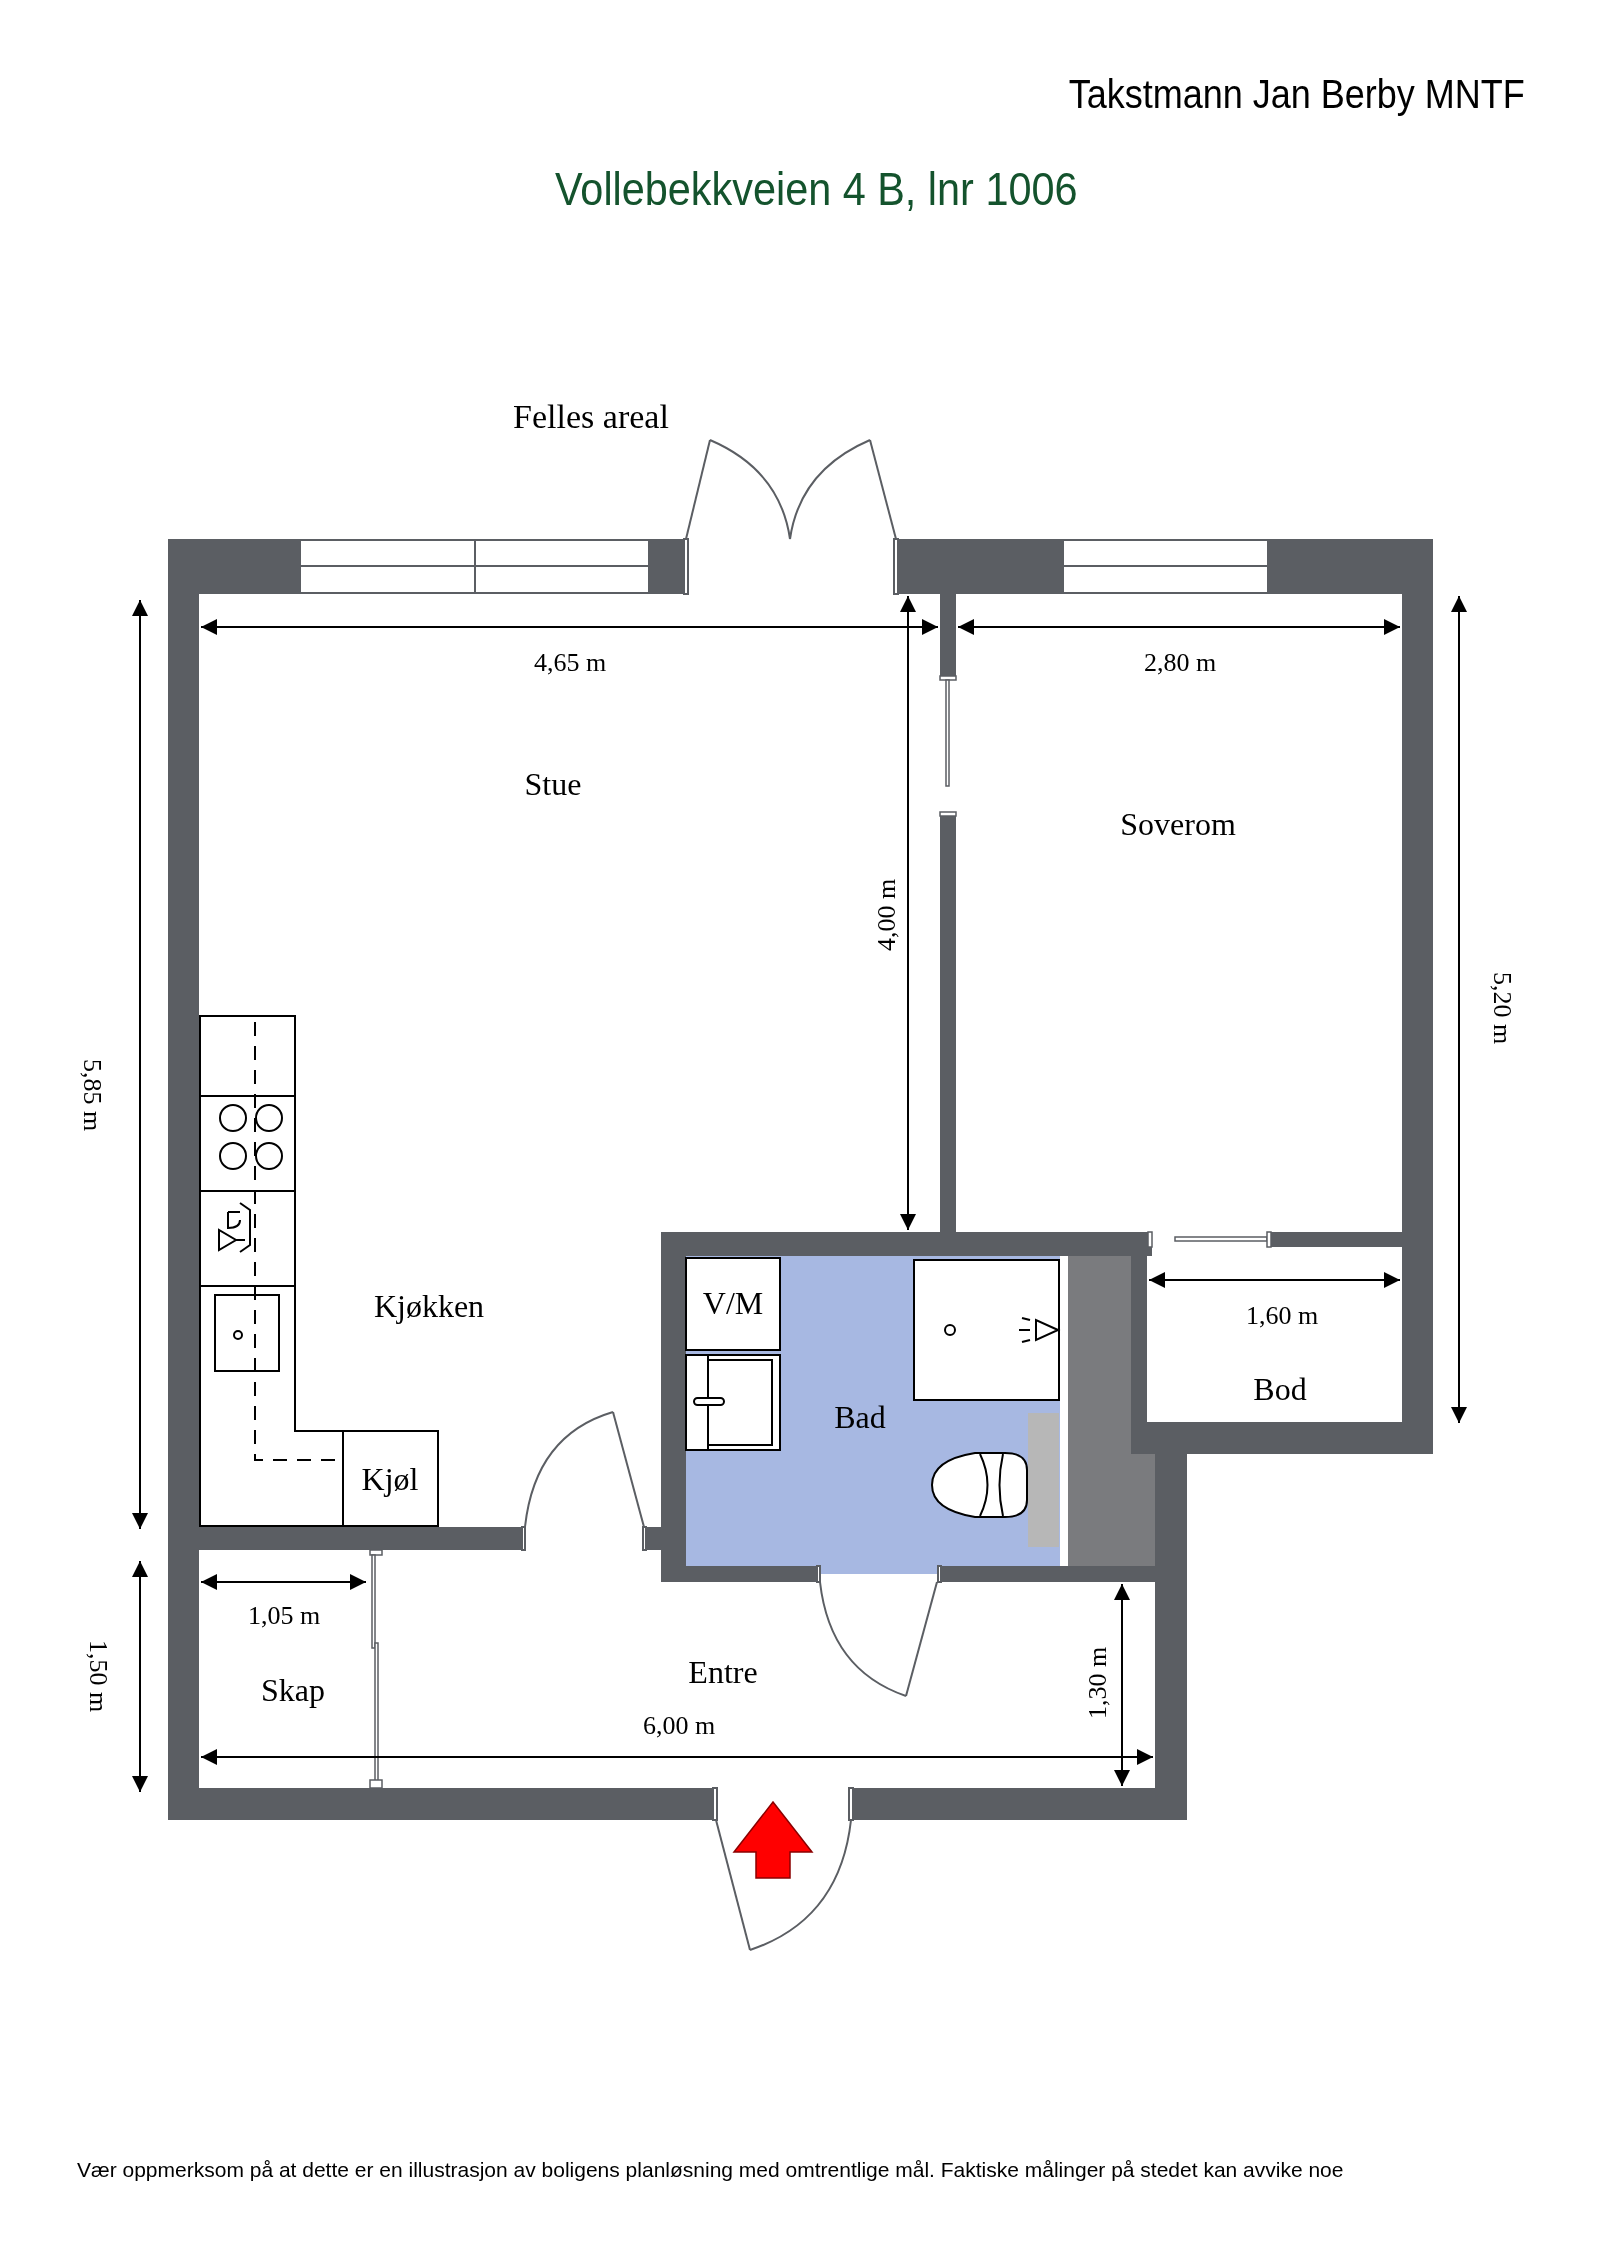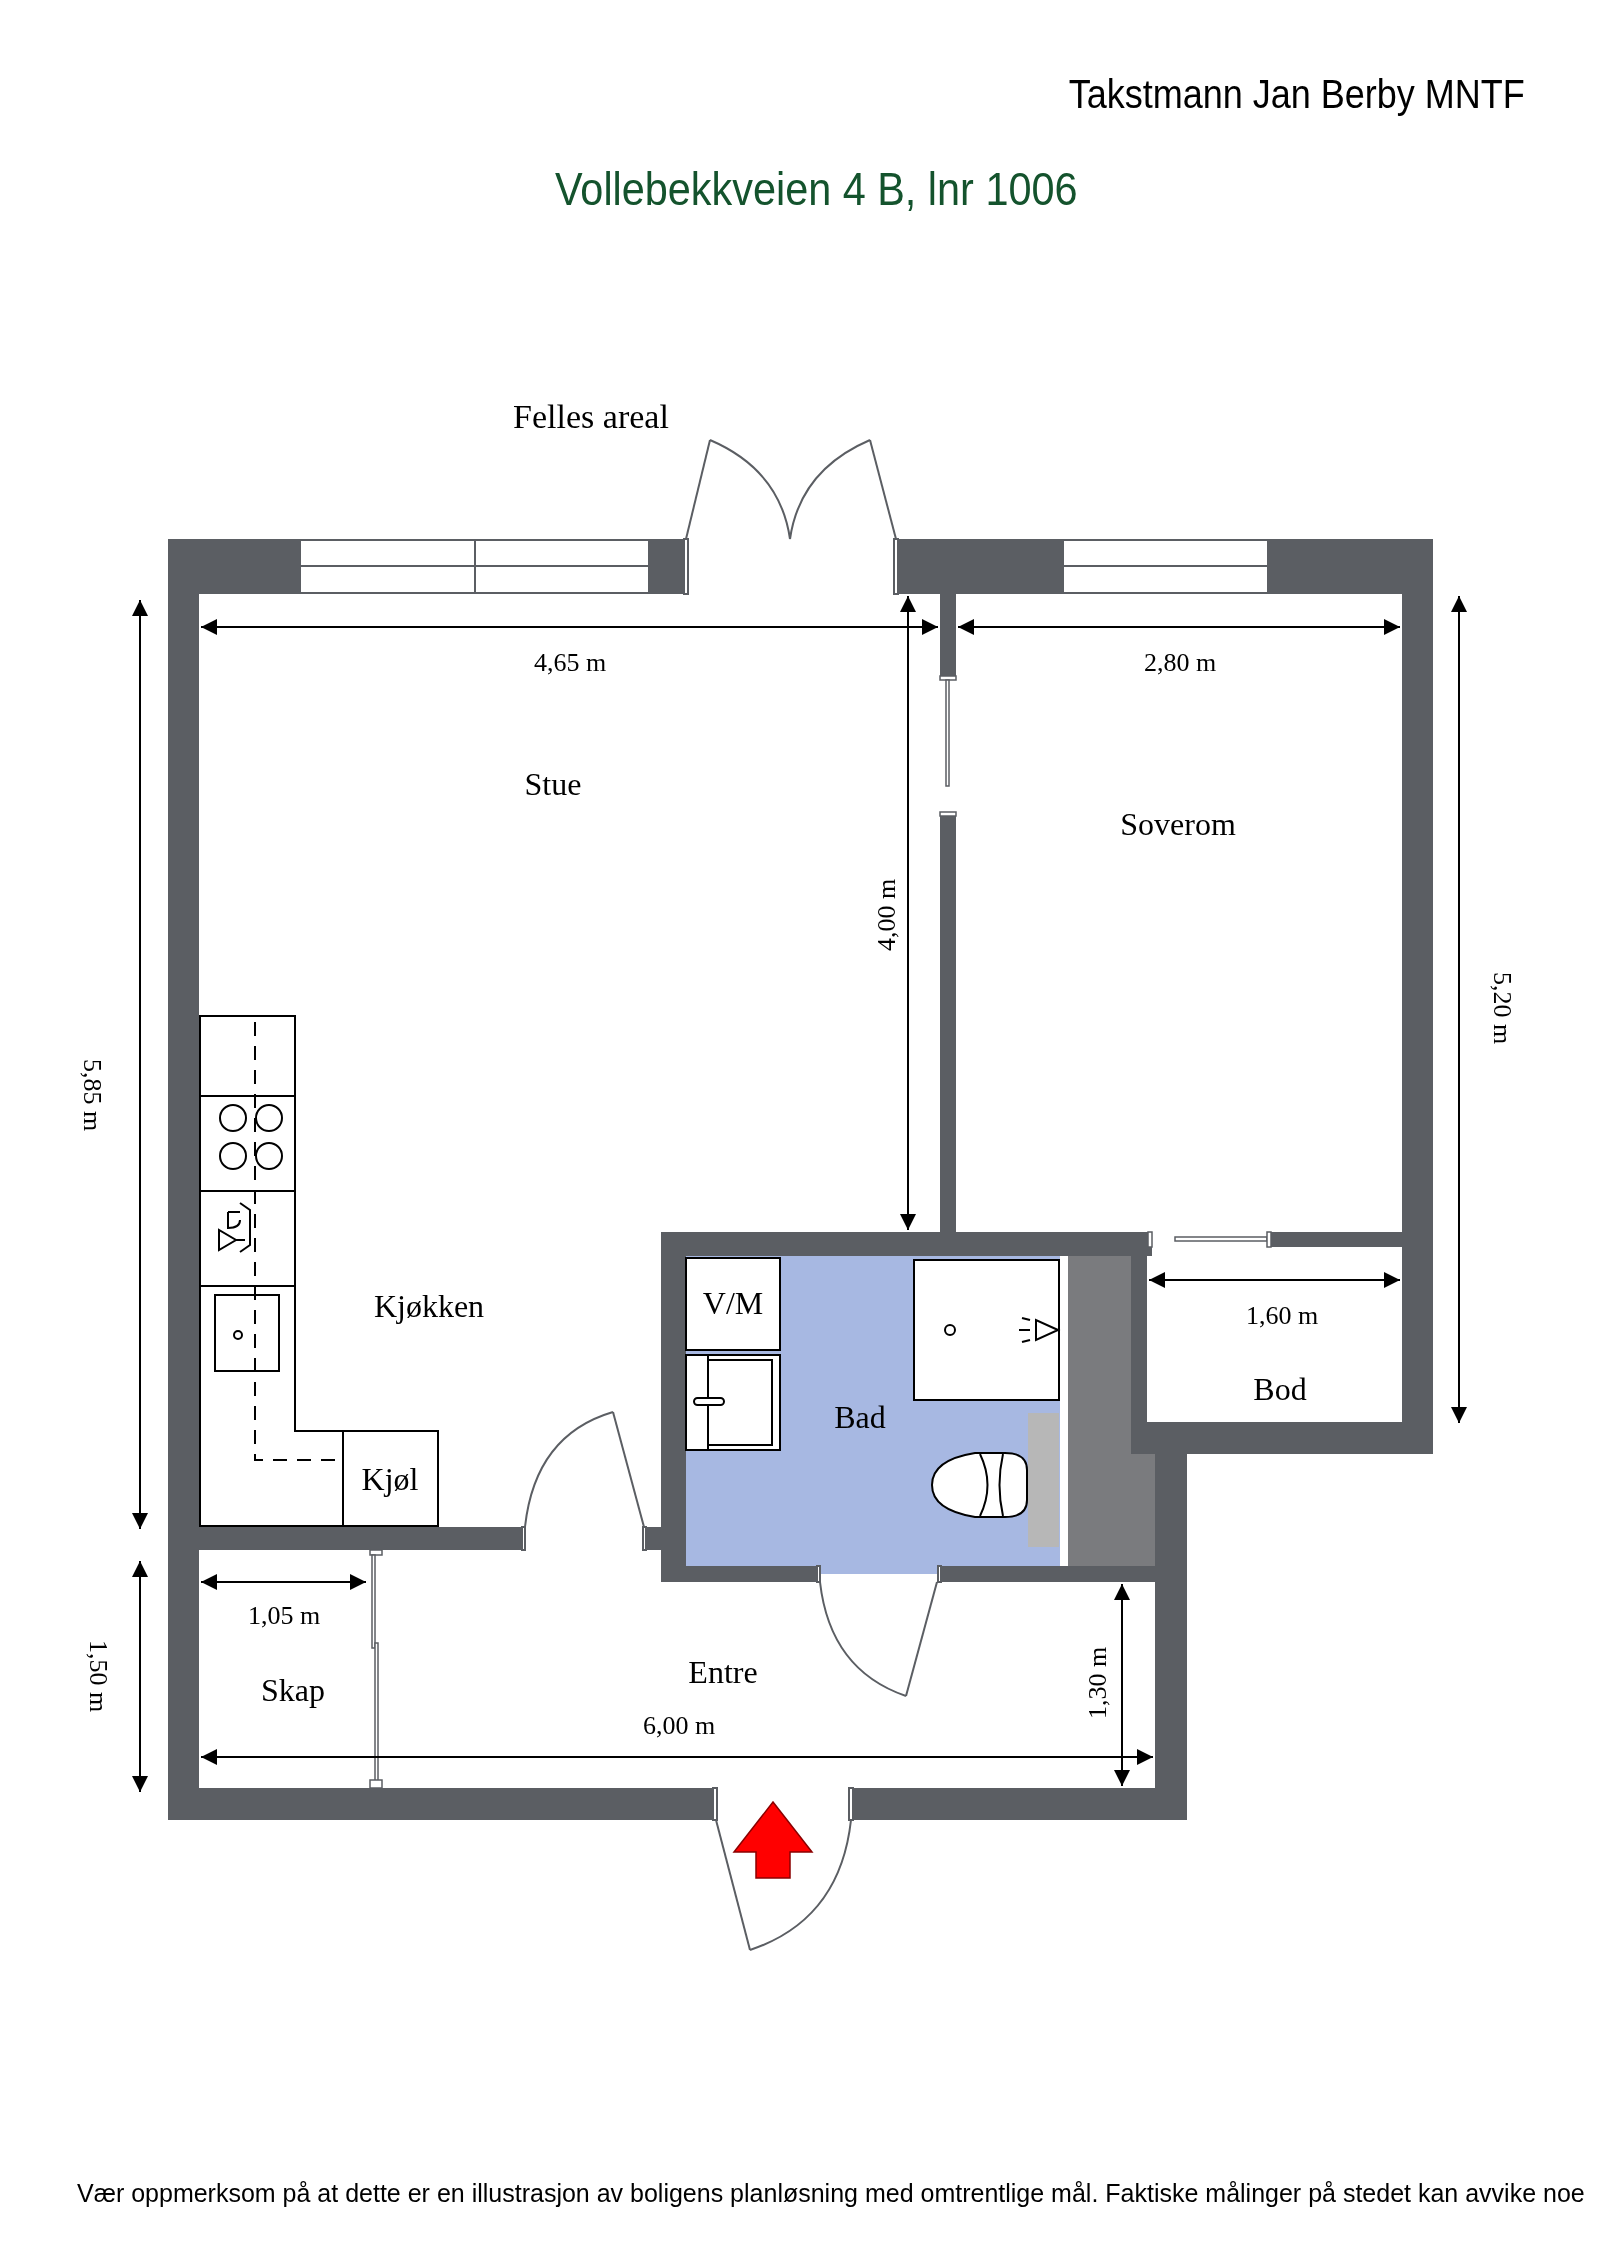--- a/index.html
+++ b/index.html
@@ -3,21 +3,21 @@
 <meta charset="utf-8">
 <style>
   html, body { margin:0; padding:0; background:#ffffff; }
   body { width:1600px; height:2263px; position:relative; overflow:hidden; }
   .sans { font-family: "Liberation Sans", "DejaVu Sans", sans-serif; }
   #author { position:absolute; top:72px; right:75px; font-size:40px; color:#000; transform:scaleX(0.9); transform-origin:right; }
   #address { position:absolute; top:162px; left:16px; width:1600px; text-align:center; font-size:46px; color:#14532d; }
   #address span { display:inline-block; transform:scaleX(0.9); }
   #plan { position:absolute; left:0; top:0; }
   #plan text { font-family: "Liberation Serif", "DejaVu Serif", serif; fill:#000; }
-  #footer { position:absolute; left:77px; top:2158px; font-size:25px; line-height:23px; color:#000;margin-top:24px; }
+  #footer { position:absolute; left:77px; top:2158px; font-size:21px; line-height:23px; color:#000; }
   #footer div { white-space:nowrap; }
 </style>
 </head>
 <body>
 
 <div id="author" class="sans">Takstmann Jan Berby MNTF</div>
 <div id="address" class="sans"><span>Vollebekkveien 4 B, lnr 1006</span></div>
 
 <svg id="plan" width="1600" height="2263" viewBox="0 0 1600 2263">
   <defs>

